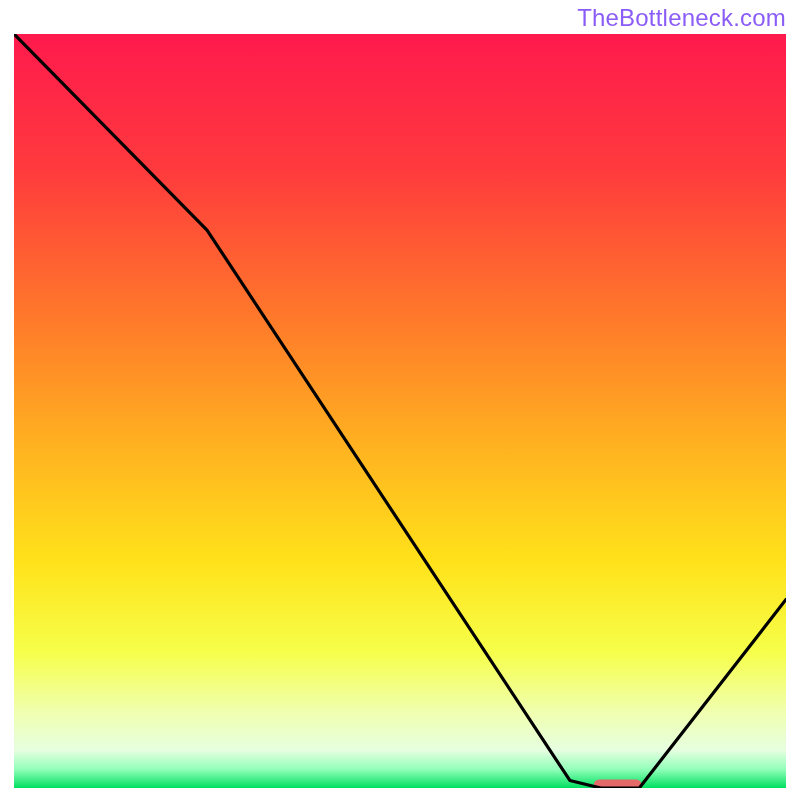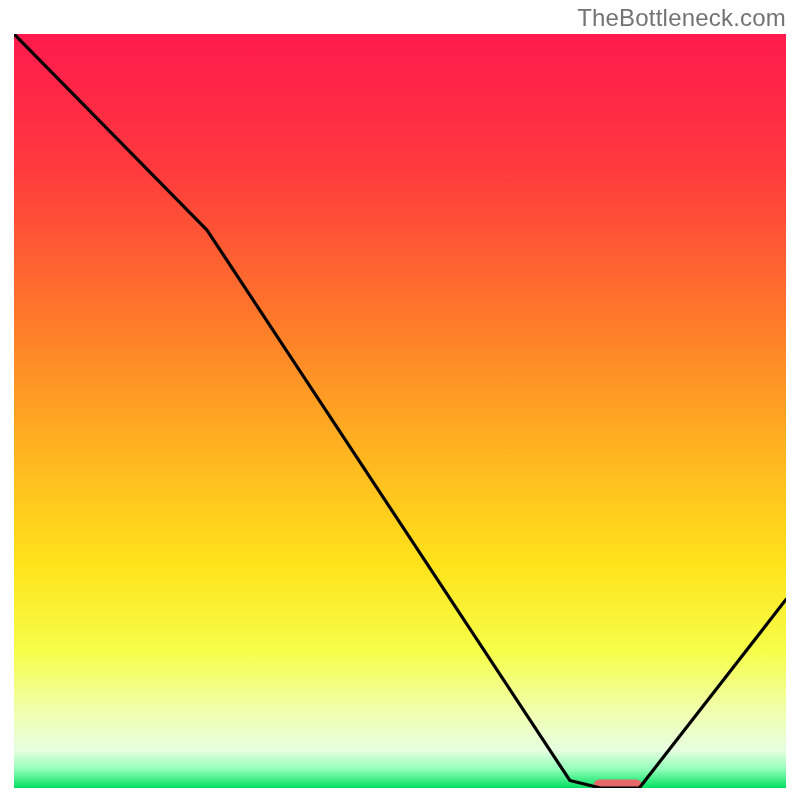--- a/index.html
+++ b/index.html
@@ -15,21 +15,21 @@
     position: relative;
     width: 800px;
     height: 800px;
   }
   .watermark {
     position: absolute;
     top: 4px;
     right: 14px;
     font-size: 24px;
     font-weight: 400;
-    color: #737373;
+    color: #8b5cf6;
     letter-spacing: 0.2px;
     z-index: 5;
   }
   svg.plot {
     position: absolute;
     left: 0;
     top: 0;
     width: 800px;
     height: 800px;
   }

